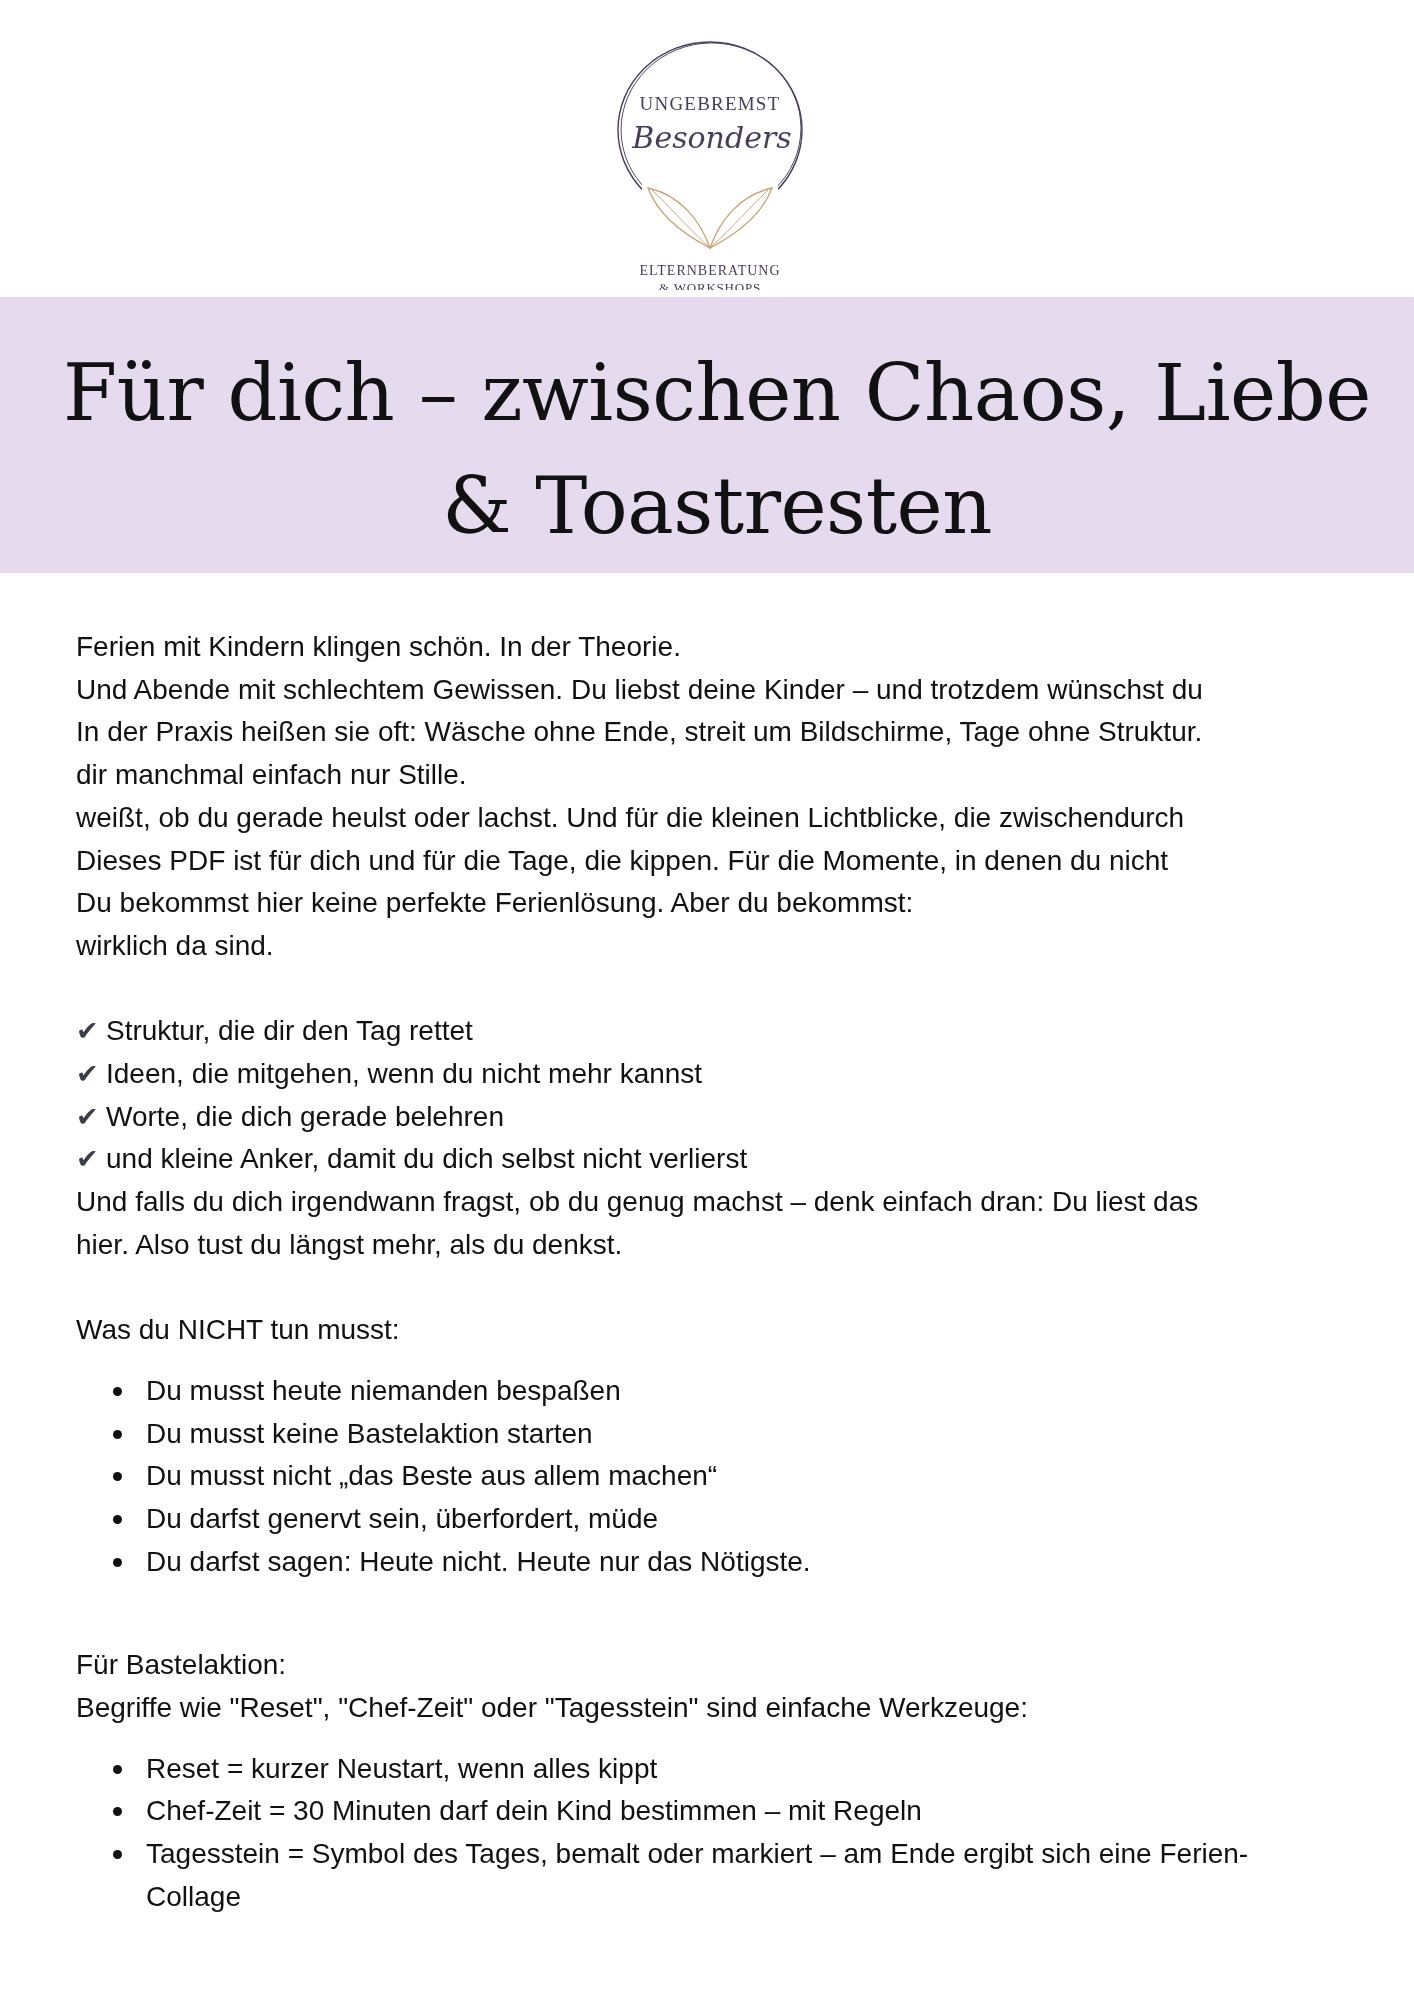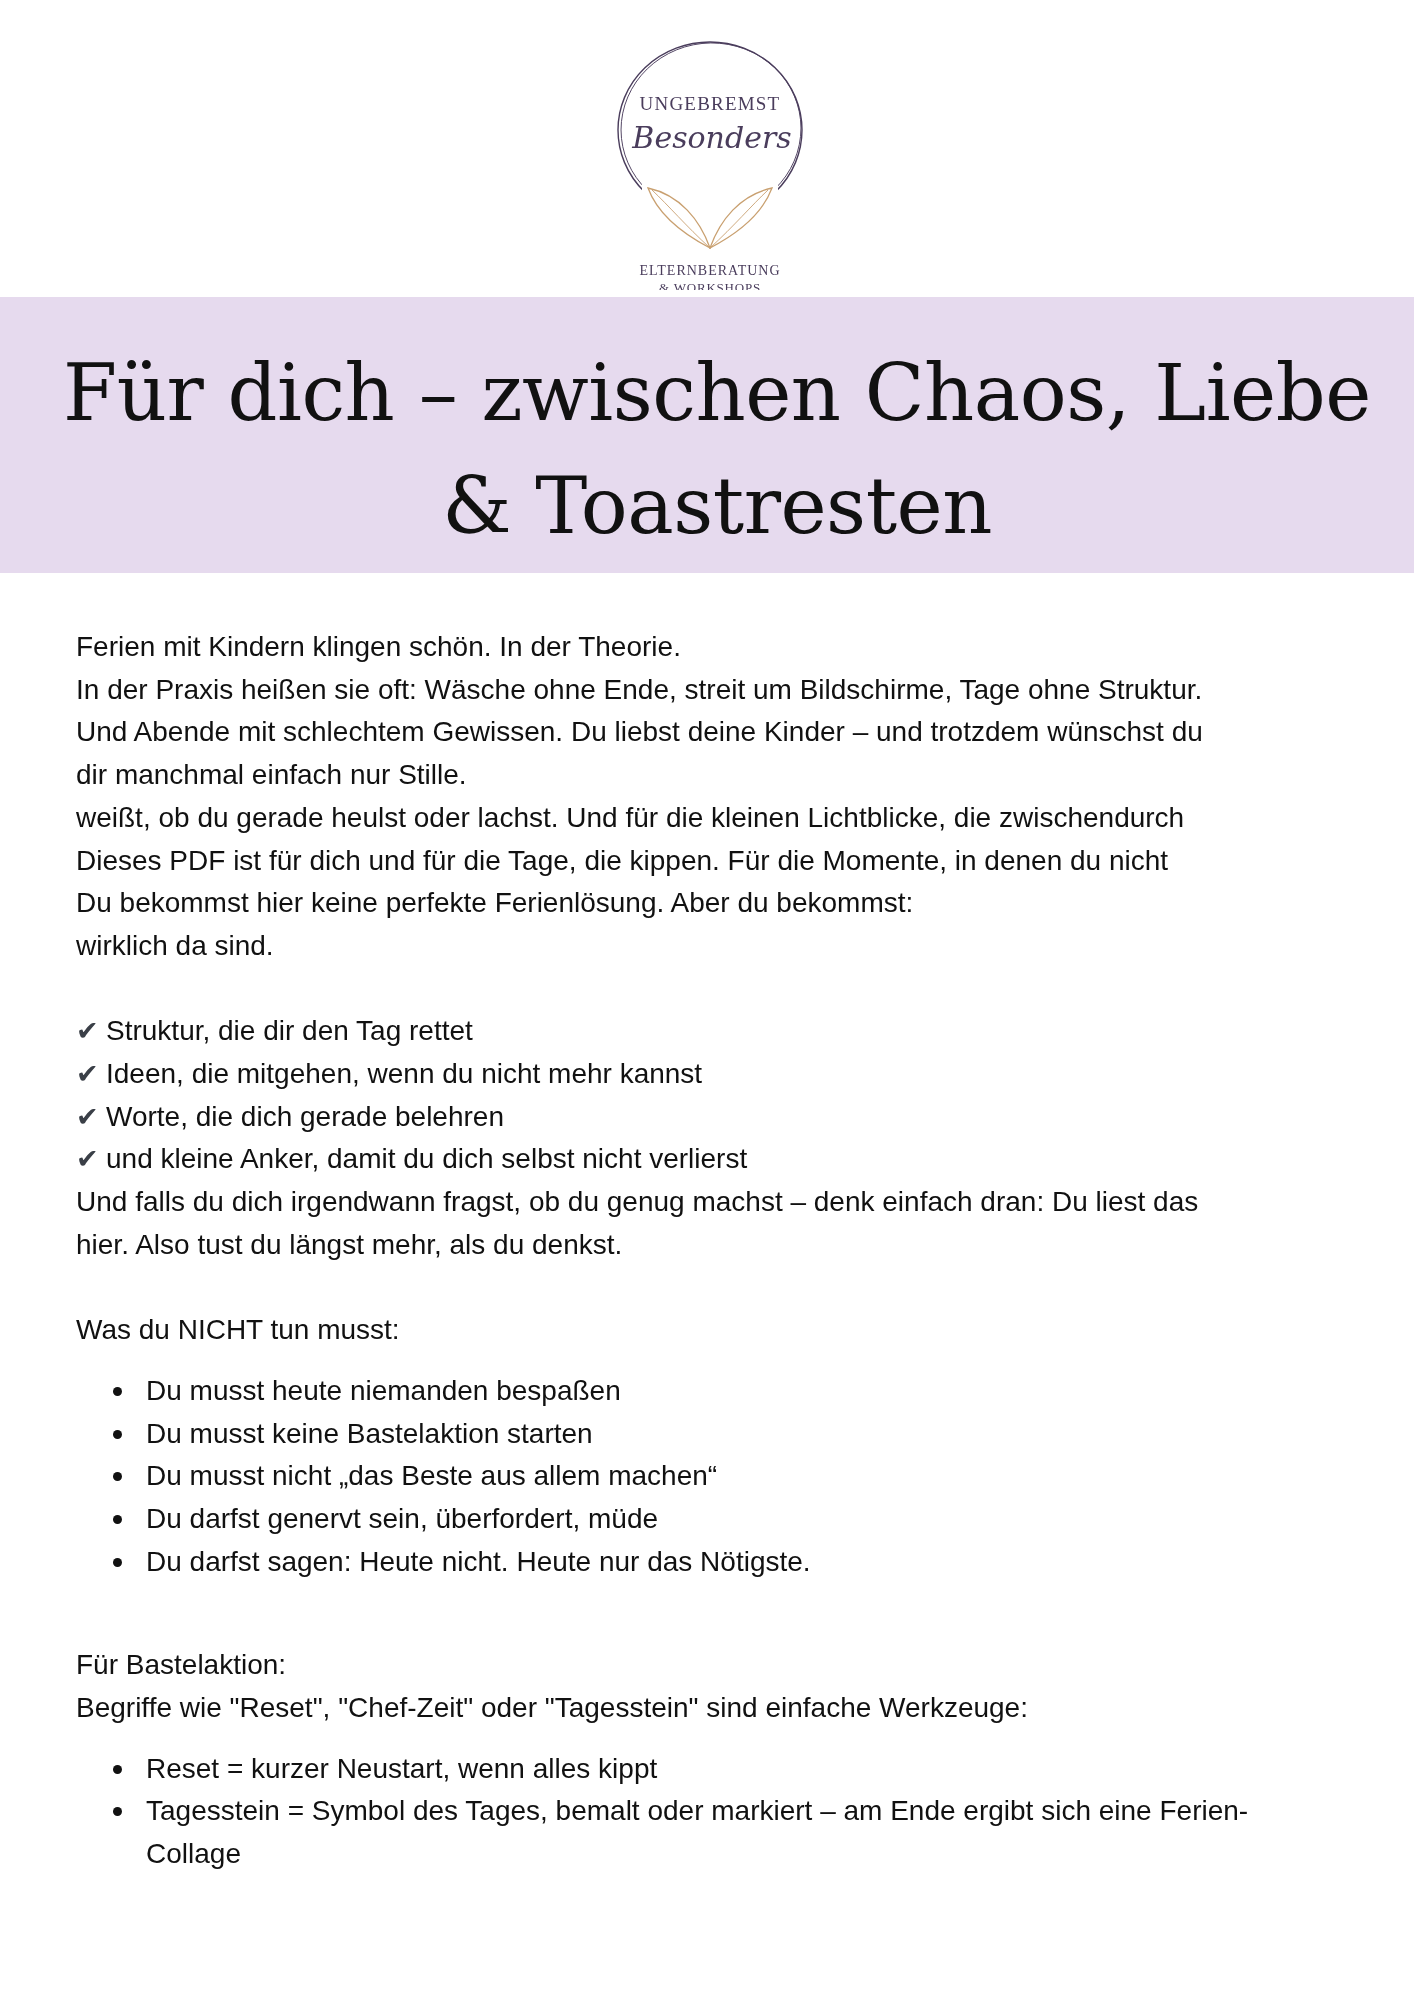--- a/index.html
+++ b/index.html
@@ -117,22 +117,22 @@
 <div class="banner">
   <h1 class="banner-title" style="margin:0;font-weight:normal;">
     <span class="line">Für dich – zwischen Chaos, Liebe</span>
     <span class="line">&amp; Toastresten</span>
   </h1>
 </div>
 
 <div class="content">
   <div>
     <p>Ferien mit Kindern klingen schön. In der Theorie.</p>
+    <p>Und Abende mit schlechtem Gewissen. Du liebst deine Kinder – und trotzdem wünschst du</p>
     <p>In der Praxis heißen sie oft: Wäsche ohne Ende, streit um Bildschirme, Tage ohne Struktur.</p>
-    <p>Und Abende mit schlechtem Gewissen. Du liebst deine Kinder – und trotzdem wünschst du</p>
     <p>dir manchmal einfach nur Stille.</p>
     <p>weißt, ob du gerade heulst oder lachst. Und für die kleinen Lichtblicke, die zwischendurch</p>
     <p>Dieses PDF ist für dich und für die Tage, die kippen. Für die Momente, in denen du nicht</p>
     <p>Du bekommst hier keine perfekte Ferienlösung. Aber du bekommst:</p>
     <p>wirklich da sind.</p>
   </div>
 
   <div class="blank"></div>
 
   <div>
@@ -172,16 +172,17 @@
     </ul>
   </div>
 
   <div class="blank"></div>
 
   <div>
     <p>Für Bastelaktion:</p>
     <p>Begriffe wie "Reset", "Chef-Zeit" oder "Tagesstein" sind einfache Werkzeuge:</p>
     <ul class="bullets">
       <li><span class="dot"></span><span>Reset = kurzer Neustart, wenn alles kippt</span></li>
+      <li><span class="dot"></span><span>Chef-Zeit = 30 Minuten darf dein Kind bestimmen – mit Regeln</span></li>
       <li style="padding-right:40px;"><span class="dot"></span><span>Tagesstein = Symbol des Tages, bemalt oder markiert – am Ende ergibt sich eine Ferien-Collage</span></li>
     </ul>
   </div>
 </div>
 
 </body></html>

